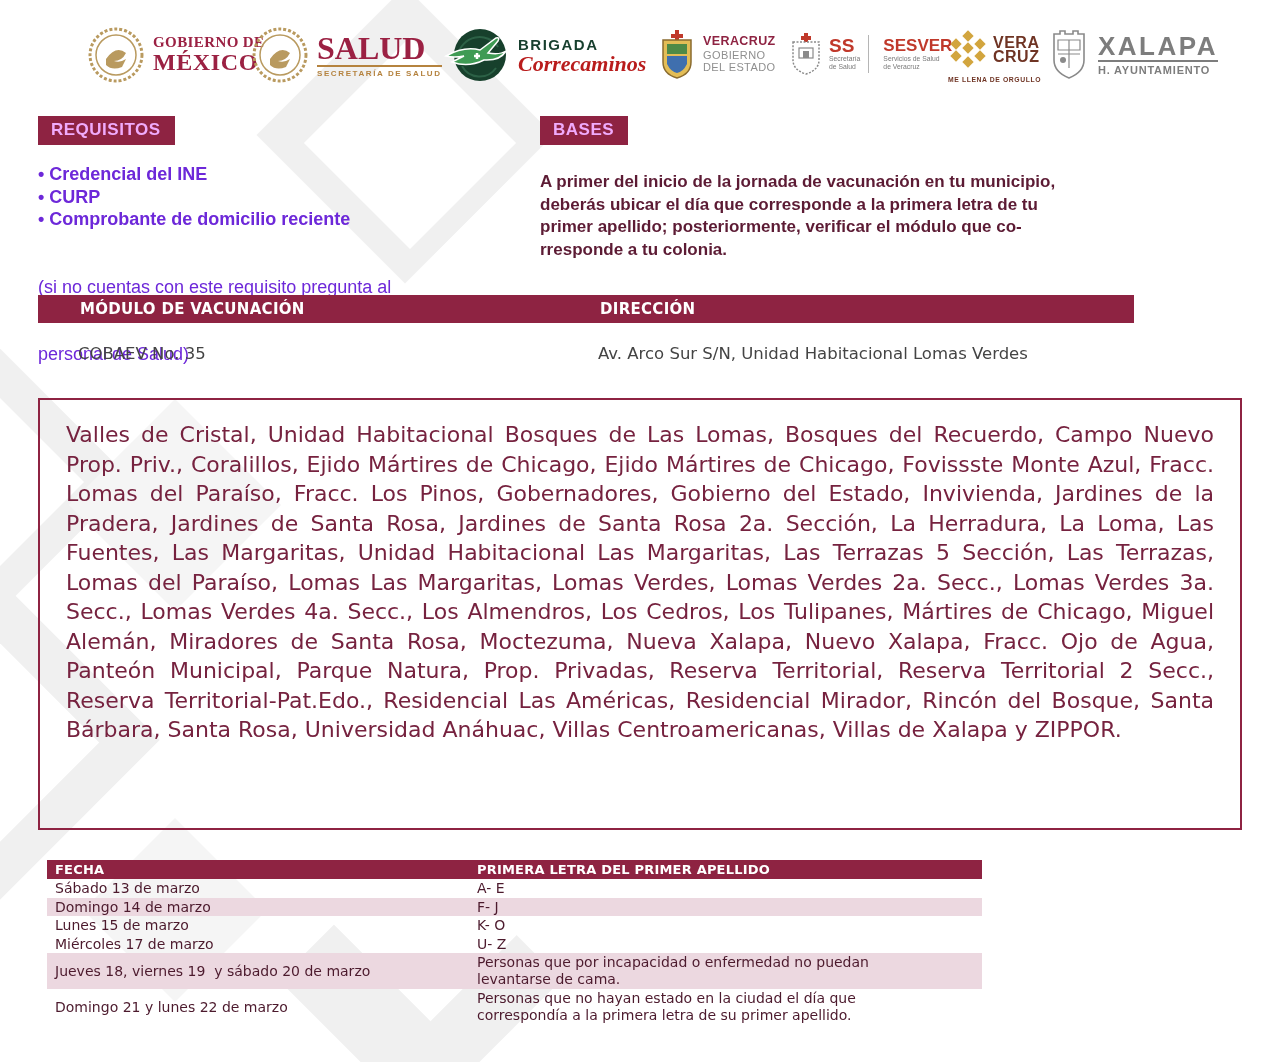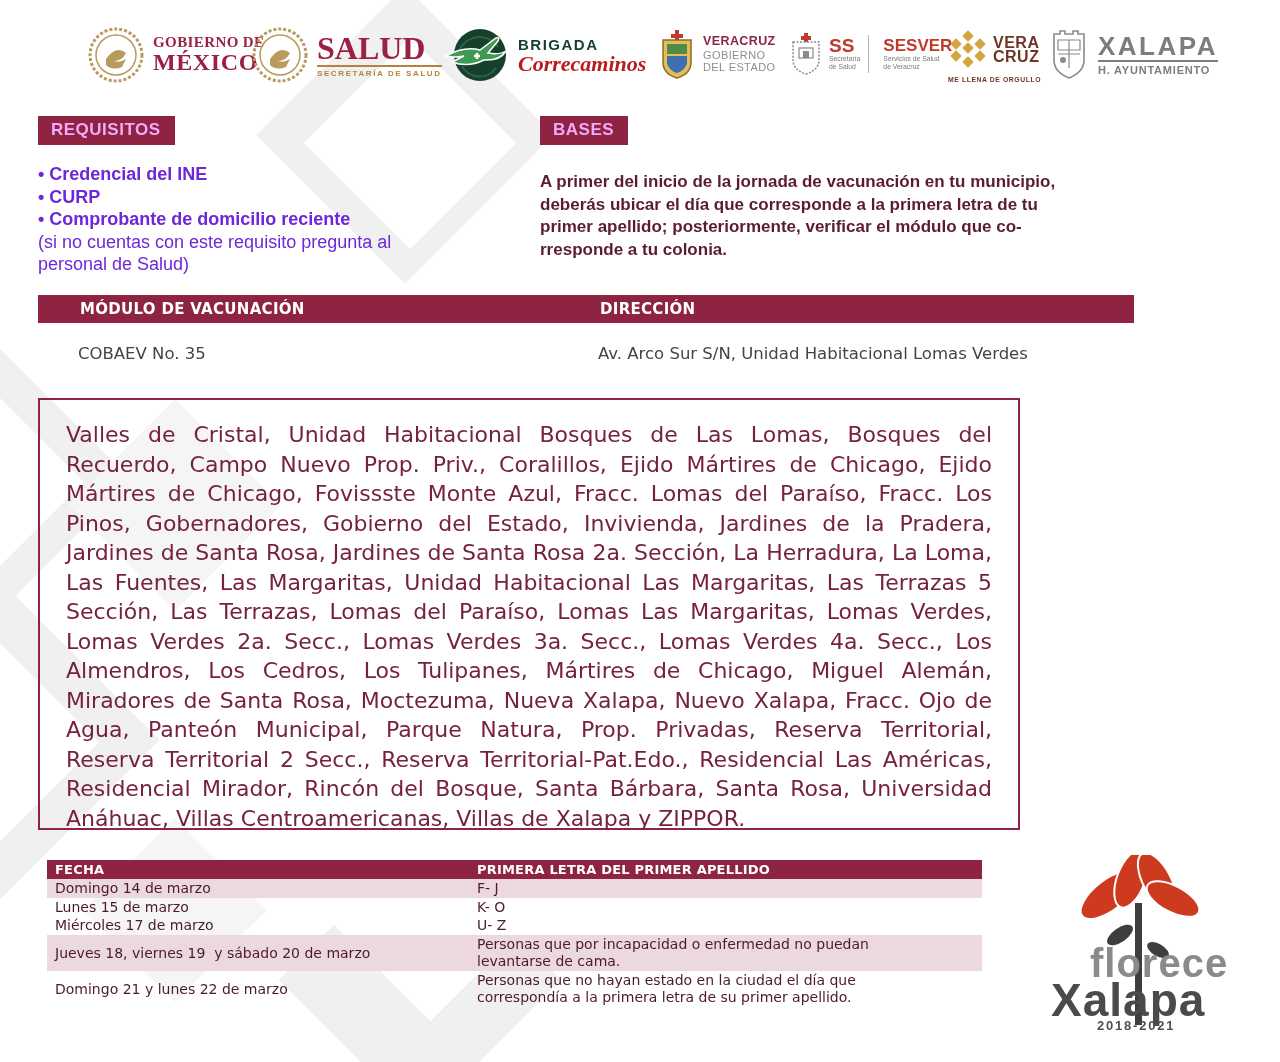--- a/index.html
+++ b/index.html
@@ -36,32 +36,32 @@
   .vera-tag { position:absolute; left:0; bottom:-3px; color:#6f3424; font-weight:bold; font-size:6.8px; letter-spacing:.6px; white-space:nowrap; }
   .xal-text { margin-left:8px; color:#7d7d7d; }
   .xal-title { font-weight:bold; font-size:26px; letter-spacing:2.5px; line-height:26px; }
   .xal-line { height:2px; background:#7d7d7d; margin:1px 0 2px 0; }
   .xal-sub { font-weight:bold; font-size:11px; letter-spacing:.8px; }
   
   .badge { position:absolute; background:#8e2342; color:#f0abfc; font-weight:bold;
            font-size:17px; letter-spacing:.5px; padding:4px 14px 5px 13px; z-index:2; }
   .req-list { position:absolute; left:38px; top:163px; z-index:2; color:#6d28d9; font-size:18px; line-height:22.5px; }
   .req-item { font-weight:bold; }
-  .req-note { font-weight:normal; }
+  .req-note { font-weight:normal;margin-top:45px; }
   .bases-par { position:absolute; left:540px; top:171px; z-index:2; color:#5c1b34; font-weight:bold; font-size:17px; line-height:22.5px; }
   
   .mod-bar { position:absolute; left:38px; top:295px; width:1096px; height:28px; background:#8e2342; z-index:2;
              font-family:"DejaVu Sans", sans-serif; }
   .mod-bar .h1 { position:absolute; left:42px; top:5px; color:#fff; font-weight:bold; font-size:15px; letter-spacing:.3px; }
   .mod-bar .h2 { position:absolute; left:562px; top:5px; color:#fff; font-weight:bold; font-size:15px; letter-spacing:.3px; }
   .mod-row { position:absolute; top:344px; z-index:2; color:#444444; font-family:"DejaVu Sans", sans-serif; font-size:16.5px; }
   .mod-cell1 { left:78px; }
   .mod-cell2 { left:598px; }
   
-  .col-box { position:absolute; left:38px; top:398px; width:982px; height:432px; border:2px solid #8e2342; z-index:1;
+  .col-box { position:absolute; left:38px; top:398px; width:1204px; height:432px; border:2px solid #8e2342; z-index:1;
              padding:20px 26px; }
   .col-text { color:#76223f; font-family:"DejaVu Sans", sans-serif; font-size:22px; line-height:29.5px; text-align:justify; }
   
   .sched { position:absolute; left:47px; top:860px; width:935px; z-index:2; font-family:"DejaVu Sans", sans-serif; }
   .sched-head { position:relative; height:19px; background:#8e2342; color:#fff; font-weight:bold; font-size:13px; }
   .sched-head .c1 { position:absolute; left:8px; top:2px; letter-spacing:.2px; }
   .sched-head .c2 { position:absolute; left:430px; top:2px; letter-spacing:.2px; }
   .srow { position:relative; min-height:18.5px; color:#4c1a2d; font-size:14px; }
   .srow.alt { background:#ecd8e0; }
   .srow .c1 { position:absolute; left:8px; top:50%; transform:translateY(-50%); white-space:pre; }
@@ -226,20 +226,24 @@
 
   <div class="col-box">
     <div class="col-text">Valles de Cristal, Unidad Habitacional Bosques de Las Lomas, Bosques del Recuerdo, Campo Nuevo Prop. Priv., Coralillos, Ejido Mártires de Chicago, Ejido Mártires de Chicago, Fovissste Monte Azul, Fracc. Lomas del Paraíso, Fracc. Los Pinos, Gobernadores, Gobierno del Estado, Invivienda, Jardines de la Pradera, Jardines de Santa Rosa, Jardines de Santa Rosa 2a. Sección, La Herradura, La Loma, Las Fuentes, Las Margaritas, Unidad Habitacional Las Margaritas, Las Terrazas  5 Sección, Las Terrazas, Lomas del Paraíso, Lomas Las Margaritas, Lomas Verdes, Lomas Verdes 2a. Secc., Lomas Verdes 3a. Secc., Lomas Verdes 4a. Secc., Los Almendros, Los Cedros, Los Tulipanes, Mártires de Chicago, Miguel Alemán, Miradores de Santa Rosa, Moctezuma, Nueva Xalapa, Nuevo Xalapa, Fracc. Ojo de Agua, Panteón Municipal, Parque Natura, Prop. Privadas, Reserva Territorial, Reserva Territorial 2 Secc., Reserva Territorial-Pat.Edo., Residencial Las Américas, Residencial Mirador, Rincón del Bosque, Santa Bárbara, Santa Rosa, Universidad Anáhuac, Villas Centroamericanas, Villas de Xalapa y ZIPPOR.</div>
   </div>
 
   <div class="sched">
     <div class="sched-head">
       <div class="c1">FECHA</div>
       <div class="c2">PRIMERA LETRA DEL PRIMER APELLIDO</div>
     </div>
+    <div class="srow single">
+      <div class="c1">Sábado 13 de marzo</div>
+      <div class="c2">A- E</div>
+    </div>
     <div class="srow single alt">
       <div class="c1">Domingo 14 de marzo</div>
       <div class="c2">F- J</div>
     </div>
     <div class="srow single">
       <div class="c1">Lunes 15 de marzo</div>
       <div class="c2">K- O</div>
     </div>
     <div class="srow single">
       <div class="c1">Miércoles 17 de marzo</div>
@@ -248,30 +252,14 @@
     <div class="srow tall alt">
       <div class="c1">Jueves 18, viernes 19  y sábado 20 de marzo</div>
       <div class="c2">Personas que por incapacidad o enfermedad no puedan levantarse de cama.</div>
     </div>
     <div class="srow tall">
       <div class="c1">Domingo 21 y lunes 22 de marzo</div>
       <div class="c2">Personas que no hayan estado en la ciudad el día que correspondía a la primera letra de su primer apellido.</div>
     </div>
   </div>
 
-  <div class="florece">
-    <svg class="flo-svg" width="150" height="175" viewBox="0 0 150 175">
-      <rect x="70" y="48" width="7" height="122" fill="#3e3e3e"></rect>
-      <ellipse cx="55" cy="80" rx="15" ry="7" fill="#3e3e3e" transform="rotate(-35 55 80)"></ellipse>
-      <ellipse cx="93" cy="95" rx="12" ry="6" fill="#3e3e3e" transform="rotate(30 93 95)"></ellipse>
-      <g fill="#ce3a20" stroke="#ffffff" stroke-width="2">
-        <ellipse cx="44" cy="40" rx="34" ry="15" transform="rotate(-38 44 40)"></ellipse>
-        <ellipse cx="66" cy="24" rx="30" ry="14" transform="rotate(-70 66 24)"></ellipse>
-        <ellipse cx="92" cy="26" rx="31" ry="14" transform="rotate(62 92 26)"></ellipse>
-        <ellipse cx="108" cy="44" rx="29" ry="13" transform="rotate(28 108 44)"></ellipse>
-      </g>
-    </svg>
-    <div class="flo-w1">florece</div>
-    <div class="flo-w2">Xalapa</div>
-    <div class="flo-yr">2018-2021</div>
-  </div>
 
 </div>
 
 </body></html>

